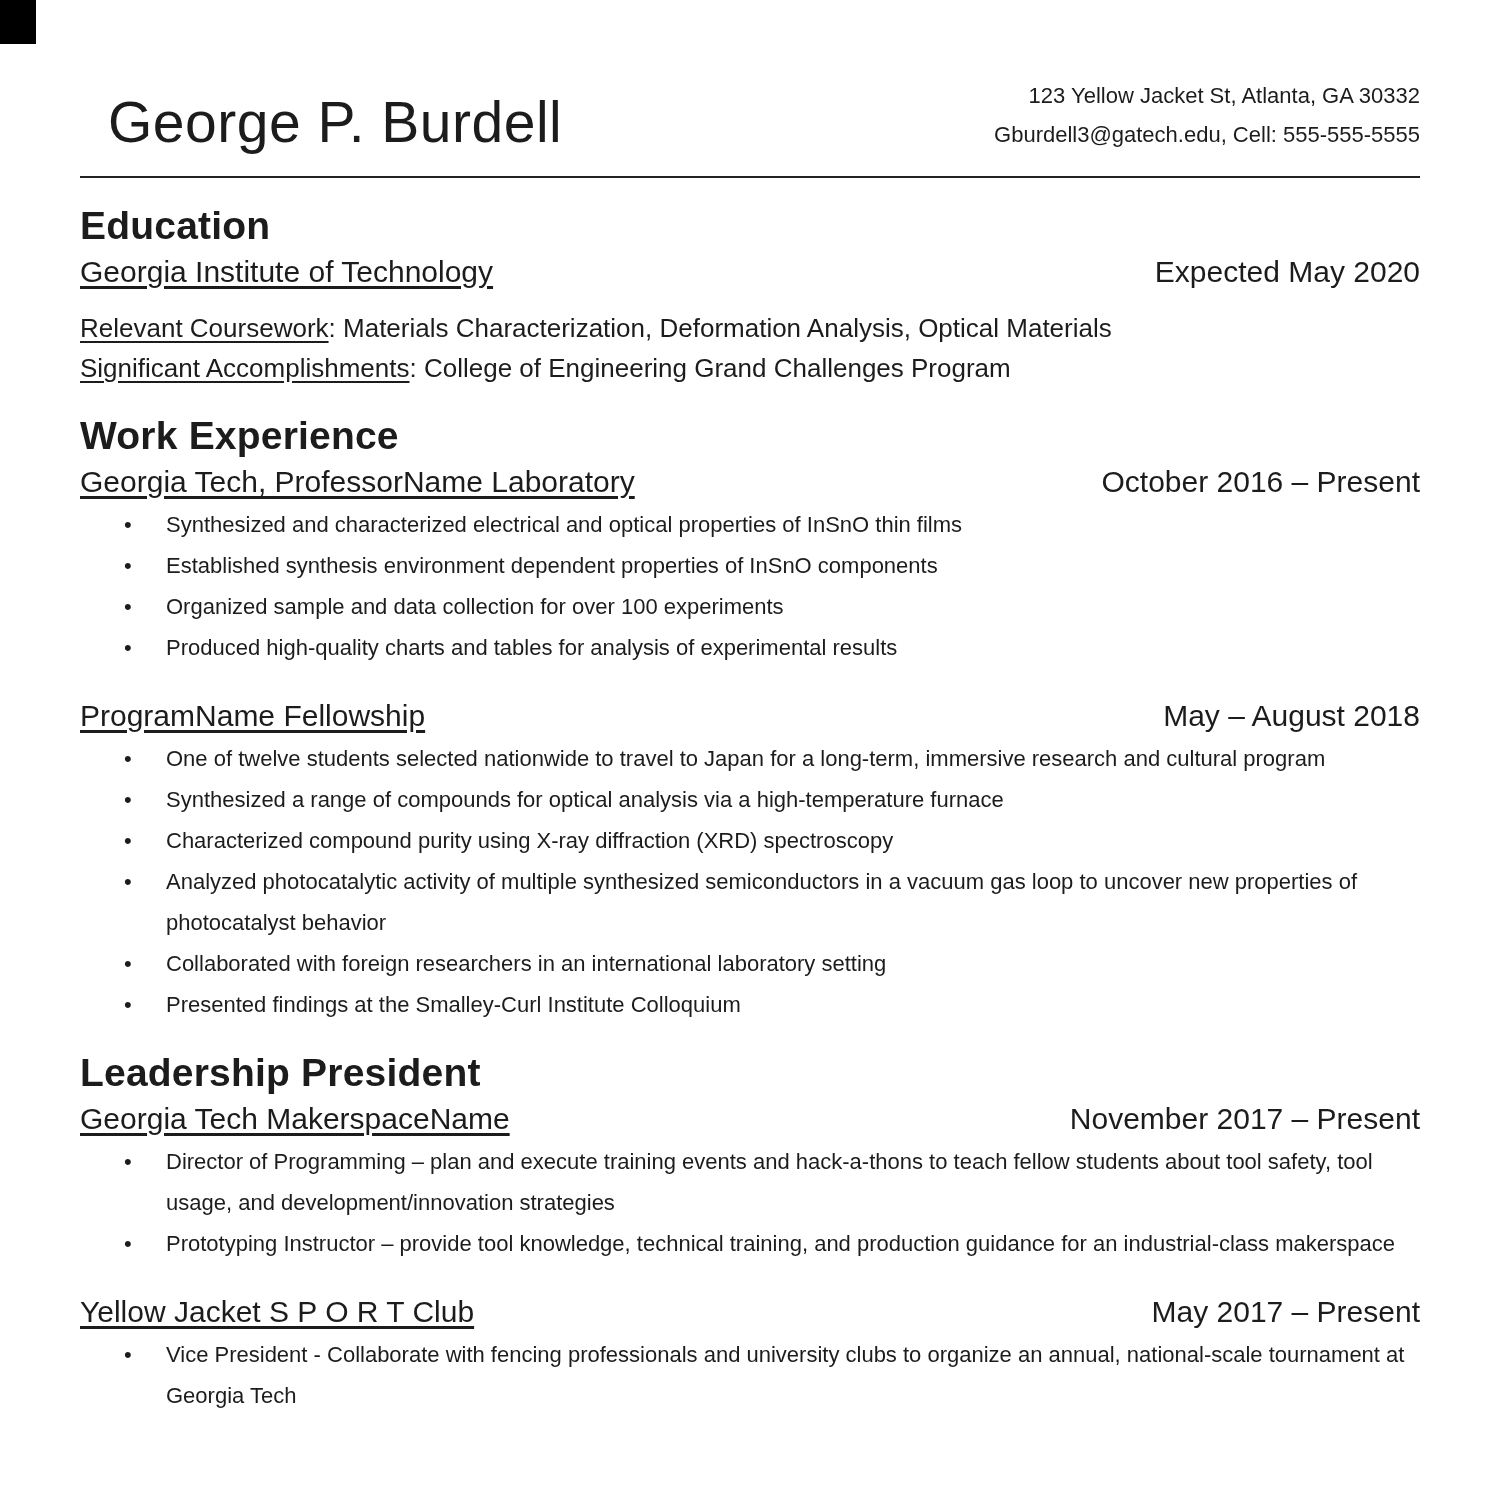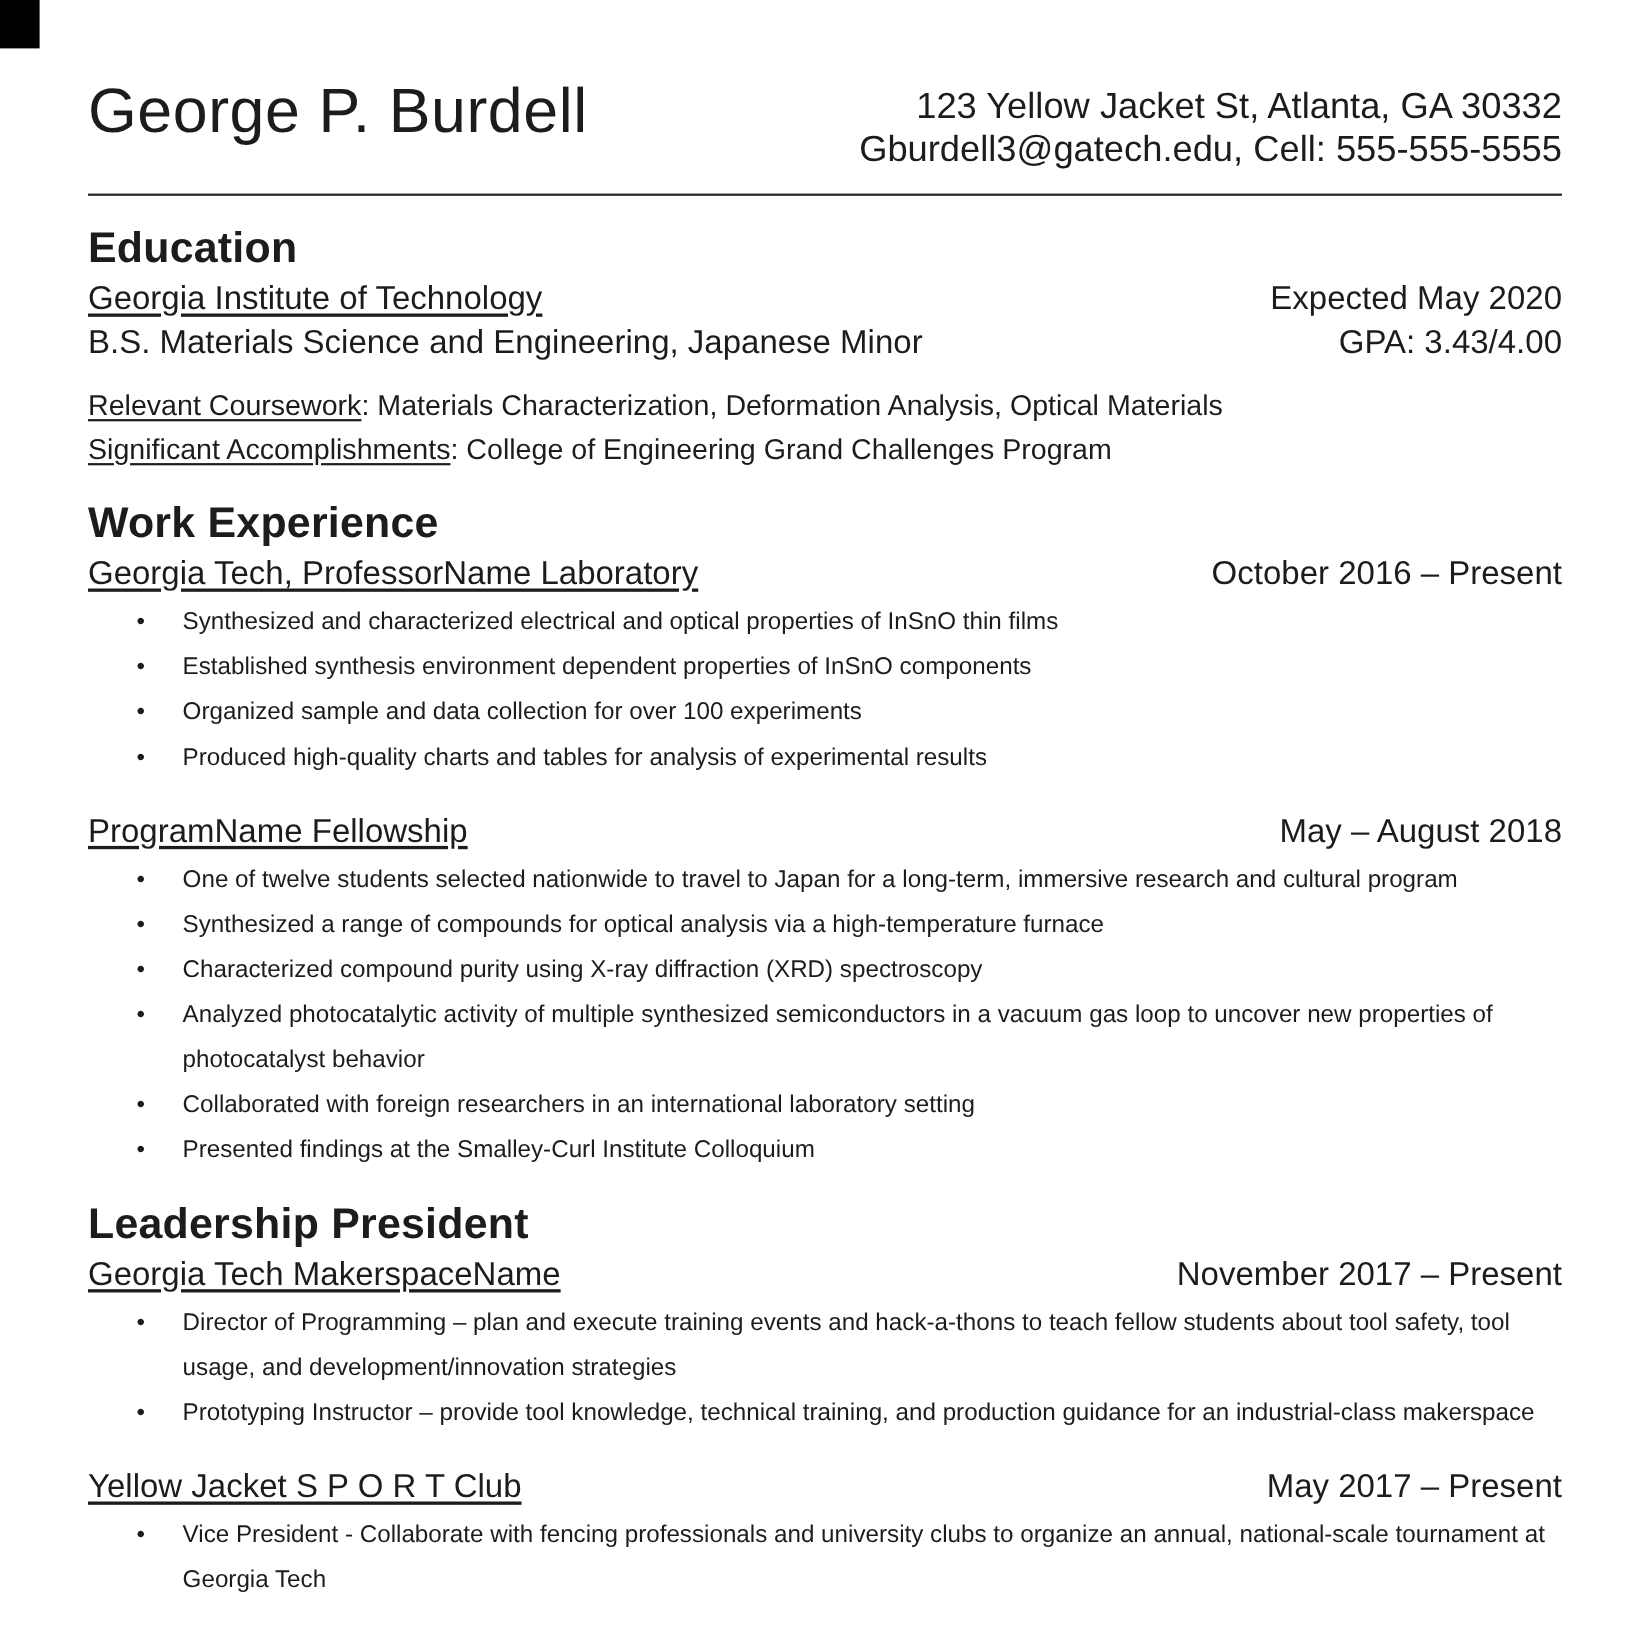--- a/index.html
+++ b/index.html
@@ -17,31 +17,32 @@
     width: 36px; height: 44px;
     background: #000;
   }
   .page {
     padding: 70px 80px 0 80px;
   }
   
   .header {
     display: flex;
     justify-content: space-between;
-    align-items: flex-start;
+    align-items: flex-end;
+    margin-left: 28px;
   }
   .name {
     font-size: 57px;
     font-weight: 400;
     letter-spacing: 0.5px;
     line-height: 1.1;
   }
   .contact-block {
     text-align: right;
-    font-size: 33px;
+    font-size: 22px;
     line-height: 39px;
     padding-top: 6px;
   }
   .rule {
     border: none;
     border-top: 2px solid #222;
     margin-top: 22px;
   }
   
   .section-heading {
@@ -100,24 +101,20 @@
     </div>
   </div>
   <hr class="rule">
 
   <section>
     <h2 class="section-heading">Education</h2>
     <div class="entry-row">
       <span class="u">Georgia Institute of Technology</span>
       <span>Expected May 2020</span>
     </div>
-    <div class="entry-row">
-      <span>B.S. Materials Science and Engineering, Japanese Minor</span>
-      <span>GPA: 3.43/4.00</span>
-    </div>
     <div class="meta-line meta-gap">
       <span class="u">Relevant Coursework</span><span>: Materials Characterization, Deformation Analysis, Optical Materials</span>
     </div>
     <div class="meta-line">
       <span class="u">Significant Accomplishments</span><span>: College of Engineering Grand Challenges Program</span>
     </div>
   </section>
 
   <section>
     <h2 class="section-heading">Work Experience</h2>

